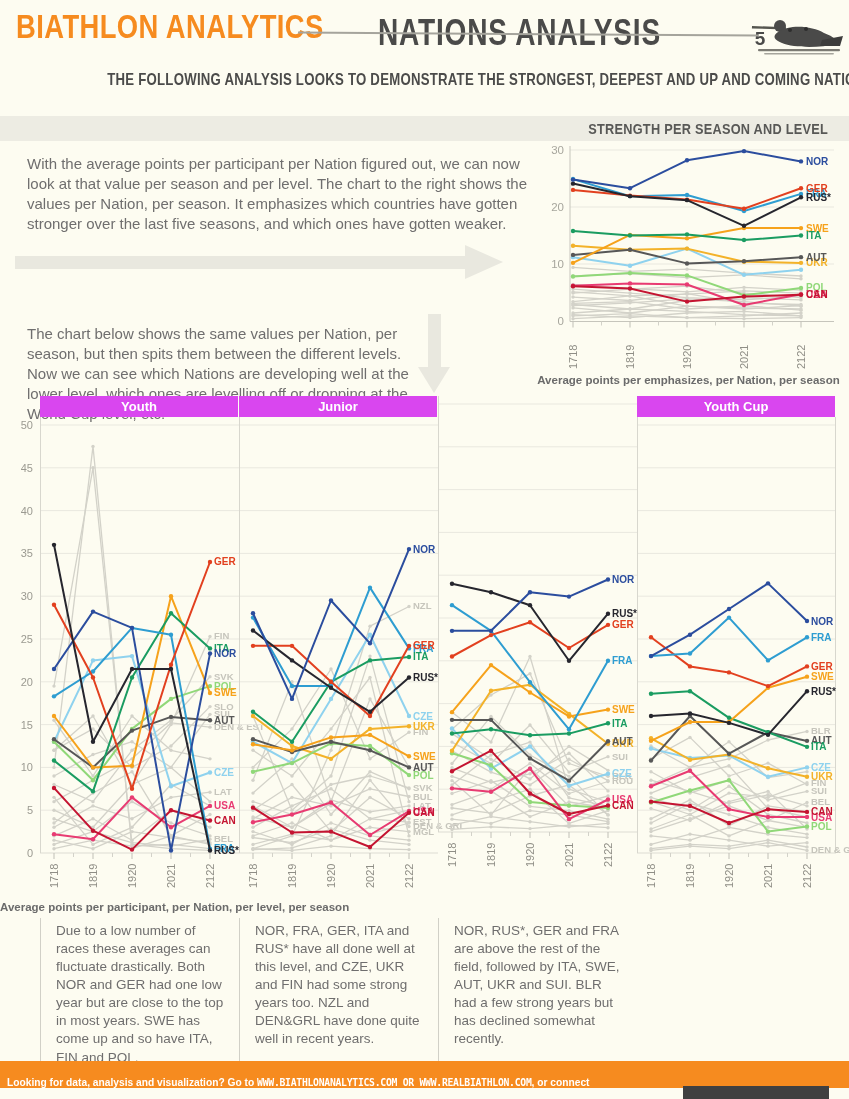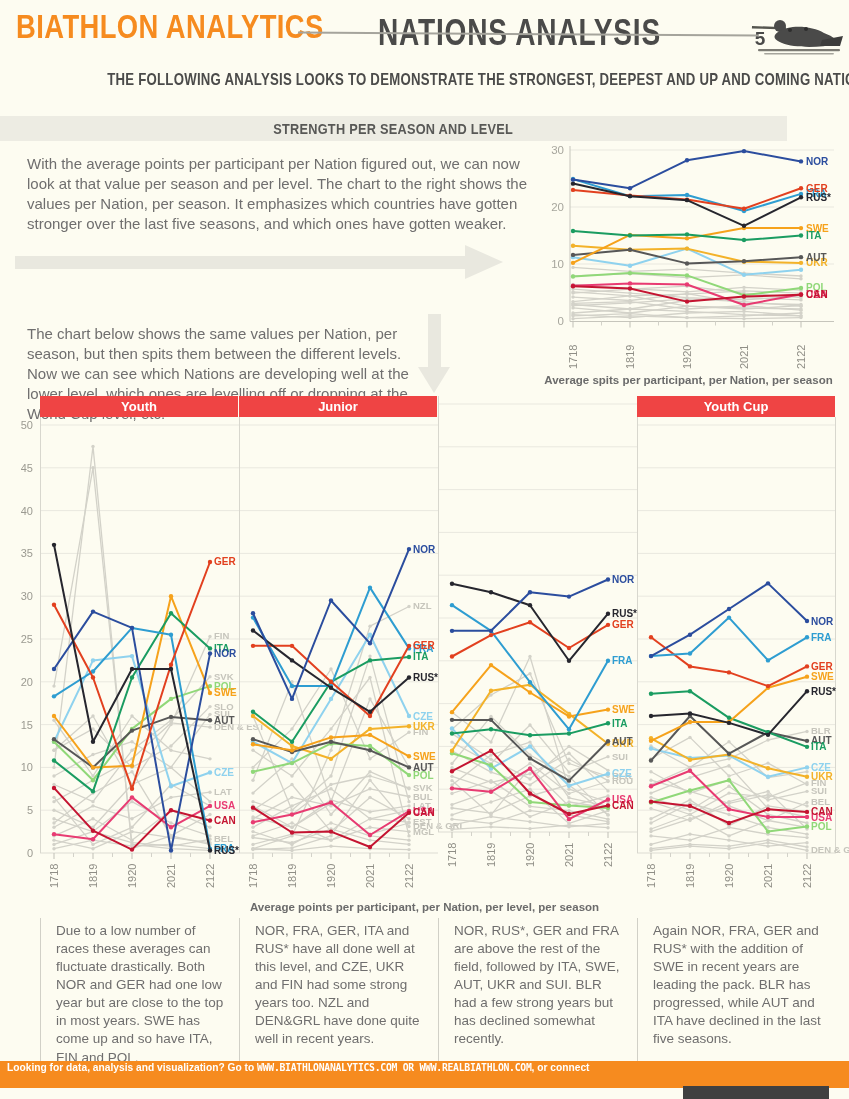--- a/index.html
+++ b/index.html
@@ -12,51 +12,51 @@
   .ptitle{font-size:36px;font-weight:bold;color:#4a4a49;letter-spacing:1px;transform:scaleX(.78);
           transform-origin:left top;display:inline-block;}
   .pnum{font-size:19px;font-weight:bold;color:#4a4a49;}
   .shotline{position:absolute;left:298px;top:33px;width:460px;height:2px;background:#a5a49c;
             transform:rotate(.35deg);z-index:3;}
   .skier{position:absolute;left:750px;top:6px;z-index:2;}
   
   .subtitle{position:absolute;left:0;top:70px;width:849px;text-align:center;}
   .subtitle span{font-size:16.5px;font-weight:bold;color:#4b4b4a;transform:scaleX(.8);
                  transform-origin:center;display:inline-block;white-space:nowrap;letter-spacing:.3px;}
-  .band{position:absolute;left:0;top:116px;width:787px;height:25px;background:#edece3;text-align:center;line-height:25px;}
+  .band{position:absolute;left:0;top:116px;width:849px;height:25px;background:#edece3;text-align:right;line-height:25px;}
   .band span{font-size:15px;font-weight:bold;color:#585856;transform:scaleX(.85);display:inline-block;letter-spacing:.3px;}
   
   .para{position:absolute;font-size:15px;line-height:1.34;color:#6f6e6e;margin:12px;}
   .p1{left:15px;top:142px;width:510px;}
   .p2{left:15px;top:312px;width:405px;}
   
   .arrR{position:absolute;left:15px;top:256px;width:450px;height:13px;background:#e9e8df;}
   .arrRhead{position:absolute;left:465px;top:245px;width:0;height:0;
             border-top:17px solid transparent;border-bottom:17px solid transparent;border-left:38px solid #e9e8df;}
   .arrD{position:absolute;left:428px;top:314px;width:13px;height:53px;background:#e9e8df;}
   .arrDhead{position:absolute;left:418px;top:367px;width:0;height:0;
             border-left:16px solid transparent;border-right:16px solid transparent;border-top:26px solid #e9e8df;}
   
   .ovchart{position:absolute;left:528px;top:136px;width:321px;height:258px;}
   .ovcap{position:absolute;left:528px;top:374px;width:321px;text-align:center;
          font-size:11.5px;font-weight:bold;color:#6b6b6b;}
   .panels{position:absolute;left:40px;top:396px;display:flex;}
   .panel{width:199px;}
-  .phead{height:21px;background:#ef4444;color:#ffffff;text-align:center;font-size:13px;
+  .phead{height:21px;background:#d946ef;color:#ffffff;text-align:center;font-size:13px;
          font-weight:bold;line-height:21px;border-right:1px solid #fdfcf1;box-sizing:border-box;}
   .pbody{height:478px;}
-  .pcap{position:absolute;left:0;top:901px;width:849px;text-align:center;
+  .pcap{position:absolute;left:0;top:901px;width:849px;text-align:left;
         font-size:11.5px;font-weight:bold;color:#6b6b6b;}
   
   .notes{position:absolute;left:40px;top:918px;width:796px;display:flex;}
   .note{width:199px;box-sizing:border-box;border-left:1px solid #d1d0c7;padding:4px 12px 0 15px;
         font-size:13.5px;line-height:1.34;color:#6f6e6e;min-height:142px;}
   
   .footer{position:absolute;left:0;top:1061px;width:849px;height:27px;background:#f68b1f;
-          display:flex;align-items:flex-start;}
+          display:flex;align-items:flex-end;}
   .ftext{white-space:nowrap;margin-left:7px;color:#fff;font-weight:bold;font-size:11px;
          transform:scaleX(.93);transform-origin:left center;}
   .ftext .urls{font-family:"DejaVu Sans Mono",monospace;font-size:10.5px;letter-spacing:-.3px;}
   .fsocial{position:absolute;right:3px;top:1px;display:flex;flex-direction:column;gap:1px;}
   .frow{display:flex;align-items:center;height:12px;margin-top:40px;}
   .flabel{width:54px;text-align:right;color:#fff;font-weight:bold;font-size:10.5px;margin-right:4px;
           transform:scaleX(.85);transform-origin:right center;display:inline-block;}
   .fbadge{background:#404040;color:#f68b1f;font-family:"DejaVu Sans Mono",monospace;
           font-weight:bold;font-size:15px;padding:16px 3px;line-height:12px;letter-spacing:-.3px;}
 </style>
@@ -351,21 +351,21 @@
         <text x="278" y="161.71" fill="#e83b72" font-size="10" font-weight="bold" font-family="Liberation Sans, sans-serif">USA</text>
         <text x="278" y="162.28" fill="#c41431" font-size="10" font-weight="bold" font-family="Liberation Sans, sans-serif">CAN</text>
         <text x="278" y="124.66000000000001" fill="#575757" font-size="10" font-weight="bold" font-family="Liberation Sans, sans-serif">AUT</text>
         <text x="278" y="95.59" fill="#f6a21b" font-size="10" font-weight="bold" font-family="Liberation Sans, sans-serif">SWE</text>
         <text x="278" y="103" fill="#1a9c61" font-size="10" font-weight="bold" font-family="Liberation Sans, sans-serif">ITA</text>
         <text x="278" y="61.39" fill="#2e9dd1" font-size="10" font-weight="bold" font-family="Liberation Sans, sans-serif">FRA</text>
         <text x="278" y="55.69" fill="#e2401f" font-size="10" font-weight="bold" font-family="Liberation Sans, sans-serif">GER</text>
         <text x="278" y="64.81" fill="#26262e" font-size="10" font-weight="bold" font-family="Liberation Sans, sans-serif">RUS*</text>
         <text x="278" y="28.9" fill="#2b4d9e" font-size="10" font-weight="bold" font-family="Liberation Sans, sans-serif">NOR</text>
       </svg></div>
-  <div class="ovcap">Average spits  per participant, per Nation, per season</div>
+  <div class="ovcap">Average points  per emphasizes, per Nation, per season</div>
 
   <div class="panels">
     <div class="panel">
       <div class="phead">Youth</div>
       <div class="pbody"><svg viewBox="0 0 199 478" width="199" height="478" style="overflow: visible;">
             <line x1="0" y1="436" x2="199" y2="436" stroke="#dddcd3" stroke-width="1"></line>
             <line x1="0" y1="393.20000000000005" x2="199" y2="393.20000000000005" stroke="#e9e8df" stroke-width="1"></line>
             <line x1="0" y1="350.40000000000003" x2="199" y2="350.40000000000003" stroke="#e9e8df" stroke-width="1"></line>
             <line x1="0" y1="307.6" x2="199" y2="307.6" stroke="#e9e8df" stroke-width="1"></line>
             <line x1="0" y1="264.8" x2="199" y2="264.8" stroke="#e9e8df" stroke-width="1"></line>
@@ -1493,21 +1493,20 @@
             <text x="174" y="207.524" fill="#2b4d9e" font-size="10" font-weight="bold" font-family="Liberation Sans, sans-serif">NOR</text>
           </svg></div>
     </div>
   </div>
   <div class="pcap">Average points  per participant, per Nation, per level, per season</div>
 
   <div class="notes">
     <div class="note">Due to a low number of races these averages can fluctuate drastically.  Both NOR and GER had one low year but are close to the top in most years. SWE has come up and so have ITA, FIN and POL.</div>
     <div class="note">NOR, FRA, GER, ITA and RUS* have all done well at this level, and CZE, UKR and FIN had some strong years too. NZL and DEN&amp;GRL have done quite well in recent years.</div>
     <div class="note">NOR, RUS*, GER and FRA are above the rest of the field, followed by ITA, SWE, AUT, UKR and SUI. BLR had a few strong years but has declined somewhat recently.</div>
-    <div class="note">Again NOR, FRA, GER and RUS* with the addition of SWE in recent years are leading the pack. BLR has progressed, while AUT and ITA have declined in the last five seasons.</div>
   </div>
 
   <div class="footer">
     <div class="ftext">
       <span>Looking for data, analysis and visualization? Go to </span><span class="urls">WWW.BIATHLONANALYTICS.COM OR WWW.REALBIATHLON.COM</span><span>, or connect</span>
     </div>
     <div class="fsocial">
       <div class="frow">
         <span class="flabel">Twitter</span>
         <span class="fbadge">@BIATHLONANALYT1</span>

